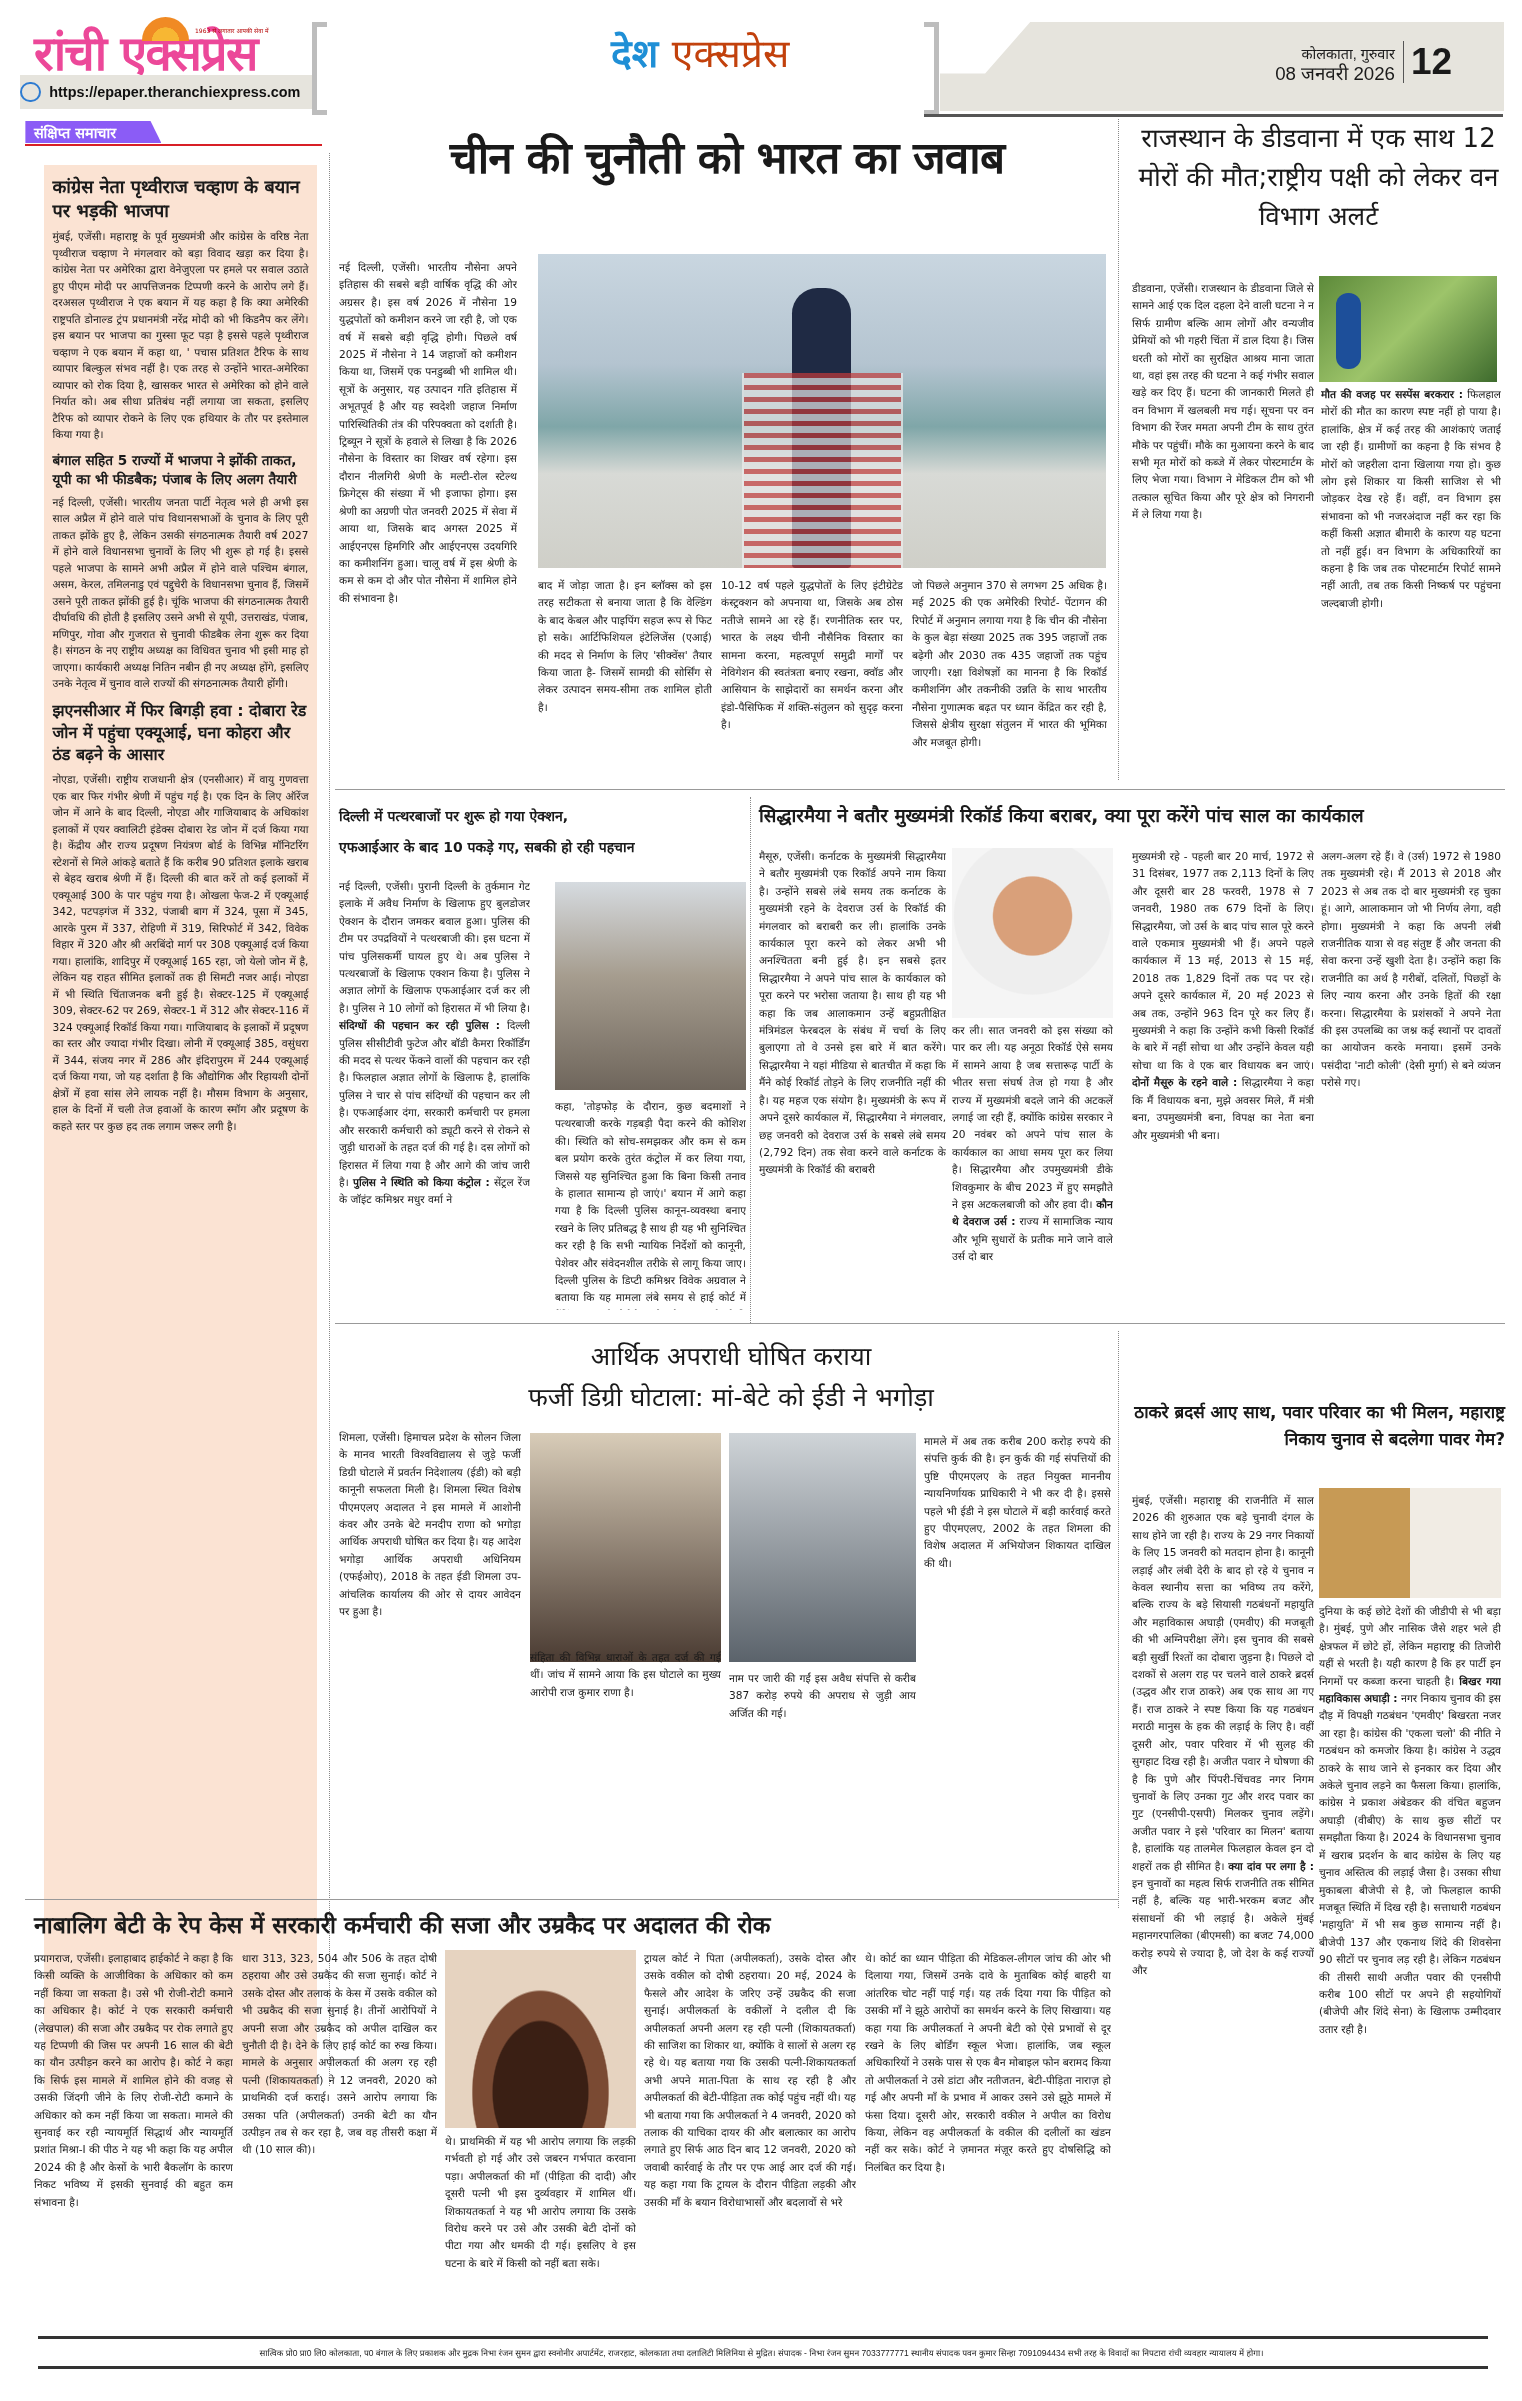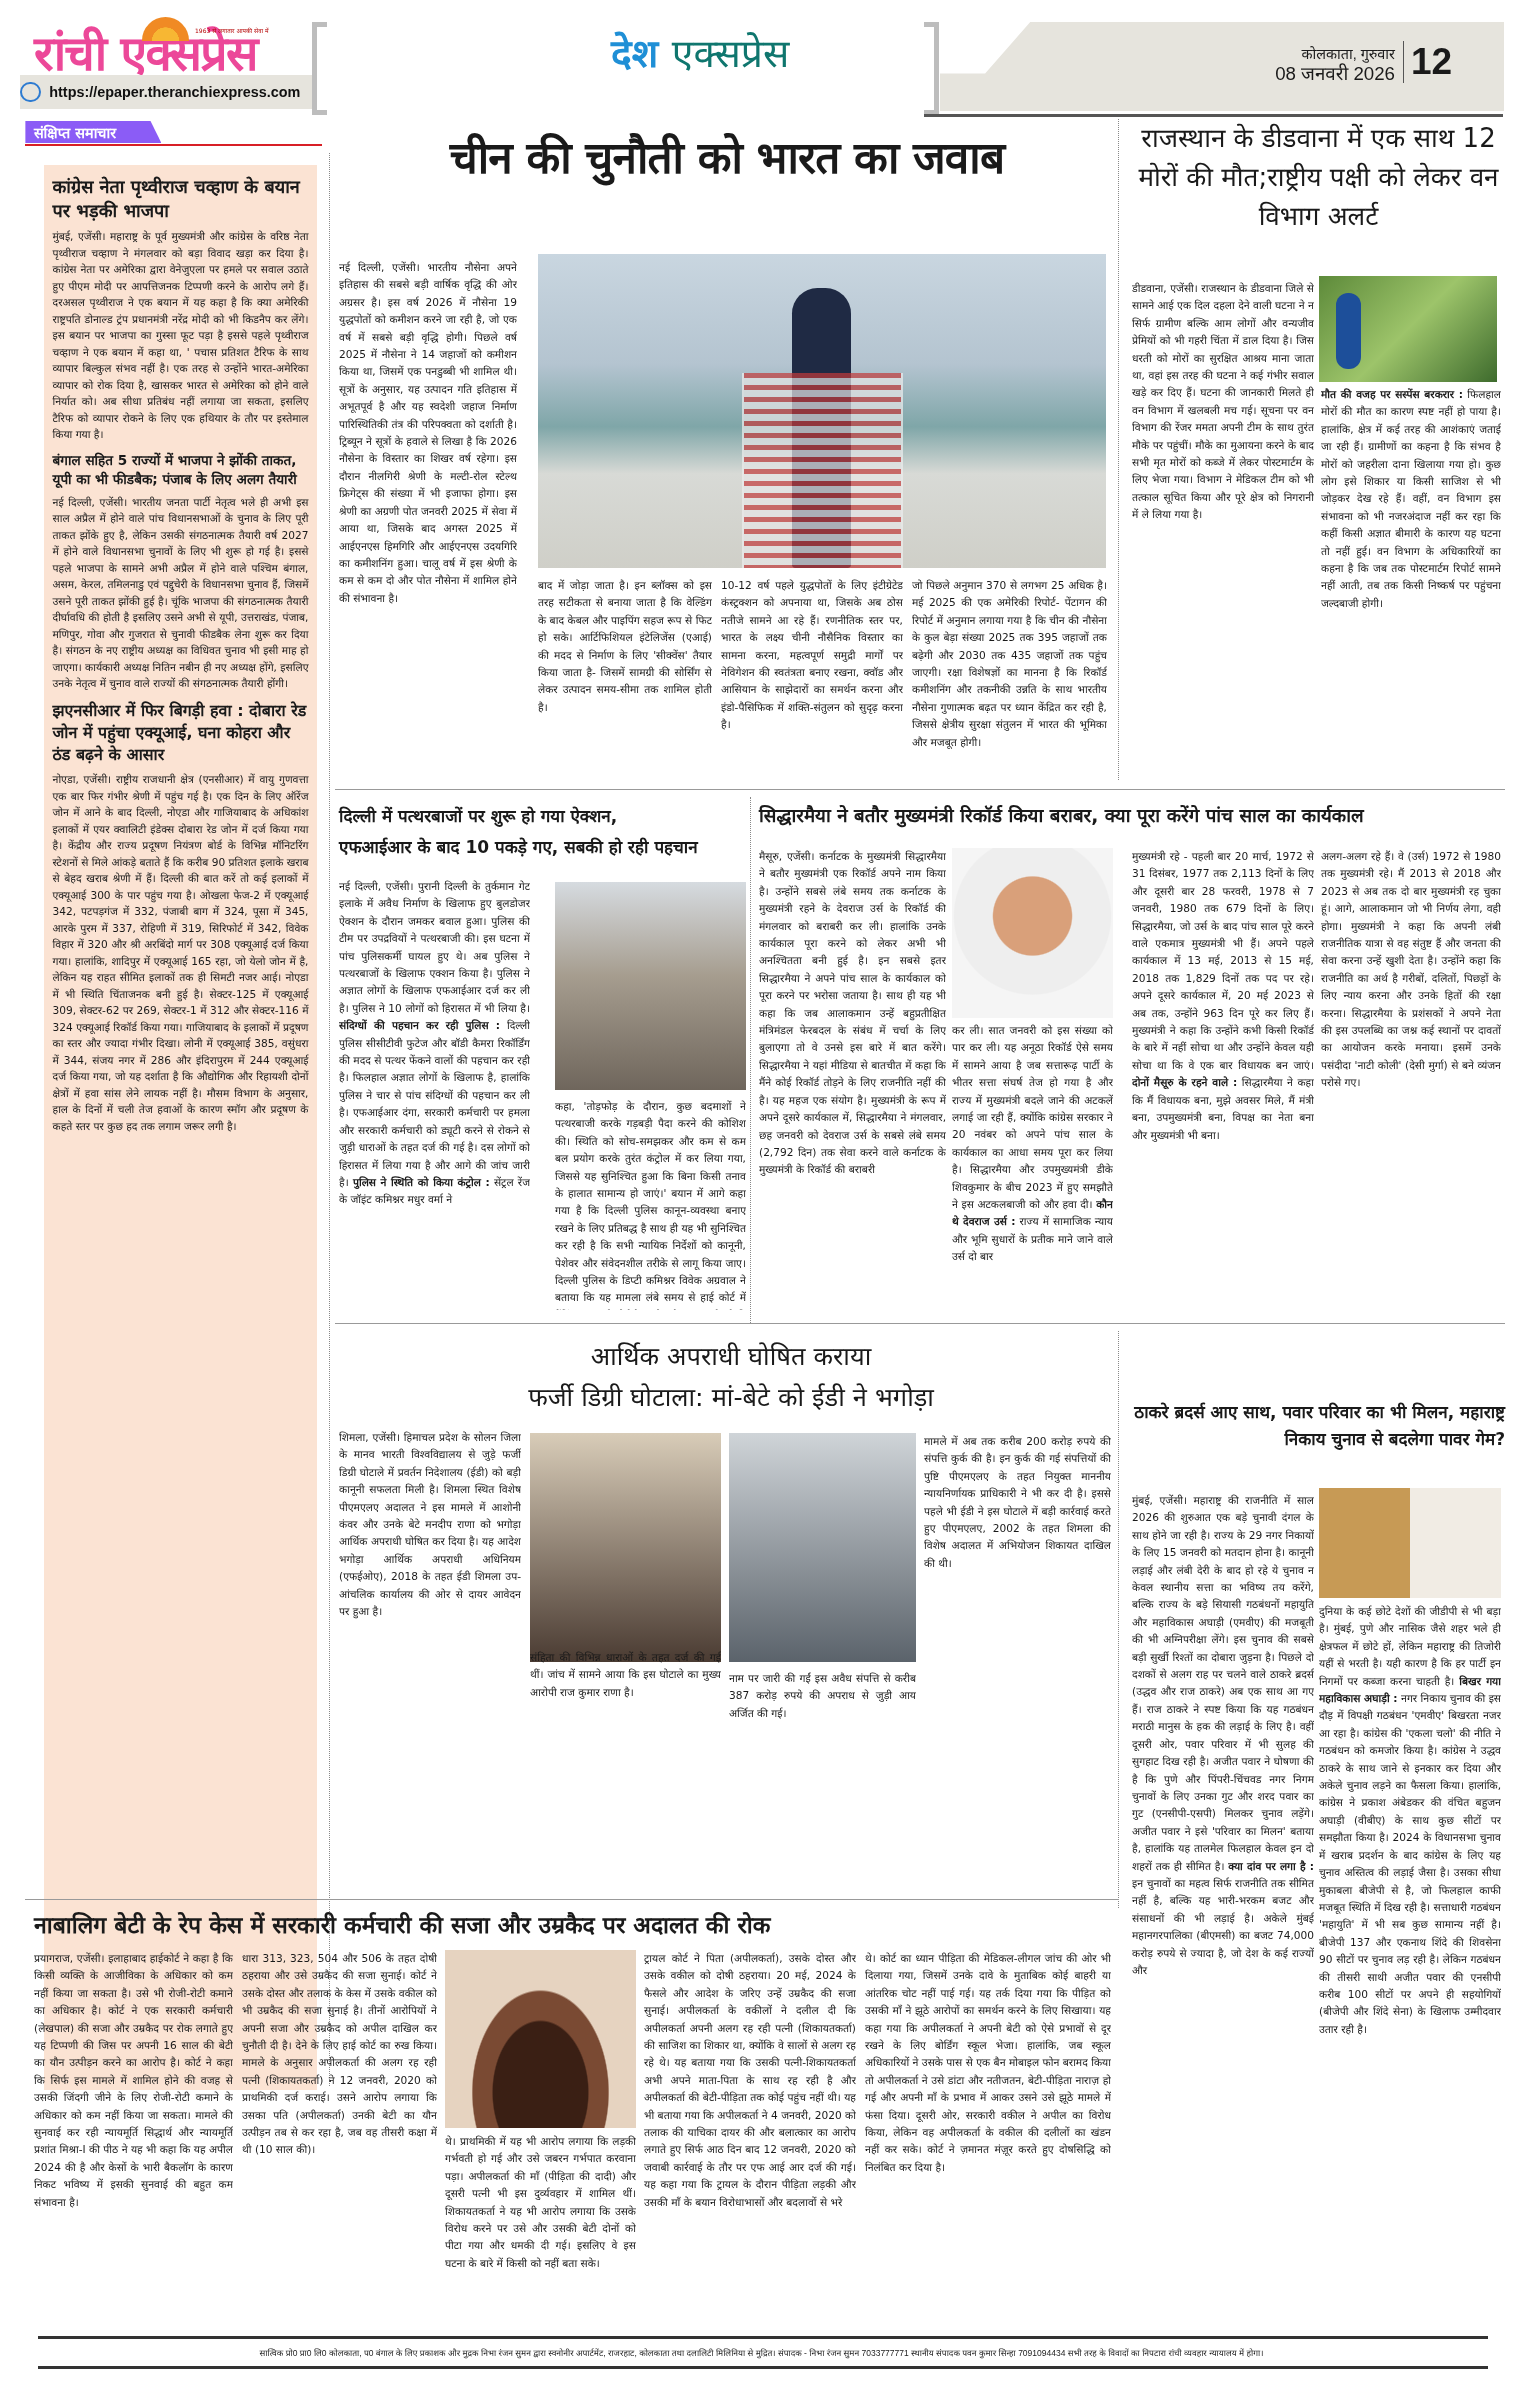--- a/index.html
+++ b/index.html
@@ -7,21 +7,21 @@
   body { font-family: "DejaVu Sans", sans-serif; color: #1a1a1a; position: relative; }
   .abs { position: absolute; }
   .masthead-logo { left: 34px; top: 18.7px; font-family: "DejaVu Serif", serif; font-weight: 900; font-size: 48px; color: #ec4899; letter-spacing: -1.7px; }
   .sun { left: 142px; top: 17px; width: 47px; height: 24px; border-radius: 47px 47px 0 0; background: radial-gradient(circle at 50% 100%, #f7b733 0 40%, #f08a24 41% 100%); }
   .tagline { left: 195px; top: 27px; font-size: 6px; color: #b30000; }
   .url-bar { left: 20.4px; top: 75px; width: 293px; height: 34px; background: #e6e4dd; display: flex; align-items: center; padding-left: 0; gap: 8.5px; }
   .url-icon { width: 20.4px; height: 20.4px; border-radius: 50%; border: 2.5px double #2d7bd1; }
   .url-text { font-family: "Liberation Sans", sans-serif; font-weight: 700; font-size: 14.4px; color: #111; }
   .bracket-l { left: 312px; top: 22px; width: 15.3px; height: 93px; border: 5.1px solid #bdbdbd; border-right: none; }
   .section-title { left: 611px; top: 25.4px; font-size: 39px; font-weight: 700; color: #1f8fd6; }
-  .section-title span { color: #0f766e; font-weight: 400; }
+  .section-title span { color: #c2410c; font-weight: 400; }
   .bracket-r { left: 924px; top: 22px; width: 15.3px; height: 93px; border: 5.1px solid #bdbdbd; border-left: none; }
   .dateline-box { left: 940px; top: 22px; width: 564px; height: 89px; background: #e6e4dd; clip-path: polygon(16% 0, 100% 0, 100% 100%, 0 100%, 0 58%, 8% 58%); }
   .dateline { left: 1272px; top: 44px; text-align: right; font-size: 14.4px; line-height: 20.4px; width: 123px; font-family: "Liberation Sans", sans-serif; }
   .dateline .date { font-size: 18.7px; }
   .page-num { left: 1403px; top: 41px; font-size: 37px; font-weight: 700; border-left: 0.8px solid #555; padding-left: 7px; font-family: "Liberation Sans", sans-serif; }
   .rule-top { left: 924px; top: 114px; width: 579px; height: 2.5px; background: #555; }
   .brief-tag { left: 25.4px; top: 121px; width: 136px; height: 22px; background: #8b5cf6; color: #fff; font-weight: 700; font-size: 14.4px; padding: 1.7px 8.5px; clip-path: polygon(0 0, 92% 0, 100% 100%, 0 100%); }
   .brief-rule { left: 25.4px; top: 144px; width: 297px; height: 1.7px; background: #d81f26; }
   .brief-panel { left: 44px; top: 165px; width: 273px; height: 1925px; background: #fbe3d3; padding: 10.2px 8.5px; }
   .brief-head { font-weight: 700; font-size: 18px; line-height: 24px; margin-bottom: 5.1px; color: #1a1a1a; }
@@ -100,21 +100,21 @@
 <div class="abs photo" style="left:1319px;top:276px;width:178px;height:106px;background:linear-gradient(135deg,#5d8a3a,#9dc46a,#3e6b2d)">
   <div style="position:absolute;left:17px;top:17px;width:25.4px;height:76px;background:#1d4f9a;border-radius:12px"></div>
 </div>
 <div class="abs col-text" style="left:1321px;top:386px;width:180px;height:394px;overflow:hidden">
   <b>मौत की वजह पर सस्पेंस बरकरार :</b>
   <span>फिलहाल मोरों की मौत का कारण स्पष्ट नहीं हो पाया है। हालांकि, क्षेत्र में कई तरह की आशंकाएं जताई जा रही हैं। ग्रामीणों का कहना है कि संभव है मोरों को जहरीला दाना खिलाया गया हो। कुछ लोग इसे शिकार या किसी साजिश से भी जोड़कर देख रहे हैं। वहीं, वन विभाग इस संभावना को भी नजरअंदाज नहीं कर रहा कि कहीं किसी अज्ञात बीमारी के कारण यह घटना तो नहीं हुई। वन विभाग के अधिकारियों का कहना है कि जब तक पोस्टमार्टम रिपोर्ट सामने नहीं आती, तब तक किसी निष्कर्ष पर पहुंचना जल्दबाजी होगी।</span>
 </div>
 
 <div class="abs hline" style="left:335px;top:789px;width:1170px;height:0.8px;background:#999"></div>
 
-<div class="abs h2" style="left:339px;top:801px;width:403px;font-size:17px;line-height:30.5px">
+<div class="abs h2" style="left:339px;top:801px;width:403px;font-size:14px;line-height:30.5px">
   <div>दिल्ली में पत्थरबाजों पर शुरू हो गया ऐक्शन,</div>
   <div>एफआईआर के बाद 10 पकड़े गए, सबकी हो रही पहचान</div>
 </div>
 <div class="abs col-text" style="left:339px;top:878px;width:191px;height:432px;overflow:hidden">
   <span>नई दिल्ली, एजेंसी। पुरानी दिल्ली के तुर्कमान गेट इलाके में अवैध निर्माण के खिलाफ हुए बुलडोजर ऐक्शन के दौरान जमकर बवाल हुआ। पुलिस की टीम पर उपद्रवियों ने पत्थरबाजी की। इस घटना में पांच पुलिसकर्मी घायल हुए थे। अब पुलिस ने पत्थरबाजों के खिलाफ एक्शन किया है। पुलिस ने अज्ञात लोगों के खिलाफ एफआईआर दर्ज कर ली है। पुलिस ने 10 लोगों को हिरासत में भी लिया है।</span>
   <b>संदिग्धों की पहचान कर रही पुलिस :</b>
   <span>दिल्ली पुलिस सीसीटीवी फुटेज और बॉडी कैमरा रिकॉर्डिंग की मदद से पत्थर फेंकने वालों की पहचान कर रही है। फिलहाल अज्ञात लोगों के खिलाफ है, हालांकि पुलिस ने चार से पांच संदिग्धों की पहचान कर ली है। एफआईआर दंगा, सरकारी कर्मचारी पर हमला और सरकारी कर्मचारी को ड्यूटी करने से रोकने से जुड़ी धाराओं के तहत दर्ज की गई है। दस लोगों को हिरासत में लिया गया है और आगे की जांच जारी है।</span>
   <b>पुलिस ने स्थिति को किया कंट्रोल :</b>
   <span>सेंट्रल रेंज के जॉइंट कमिश्नर मधुर वर्मा ने</span>
 </div>

